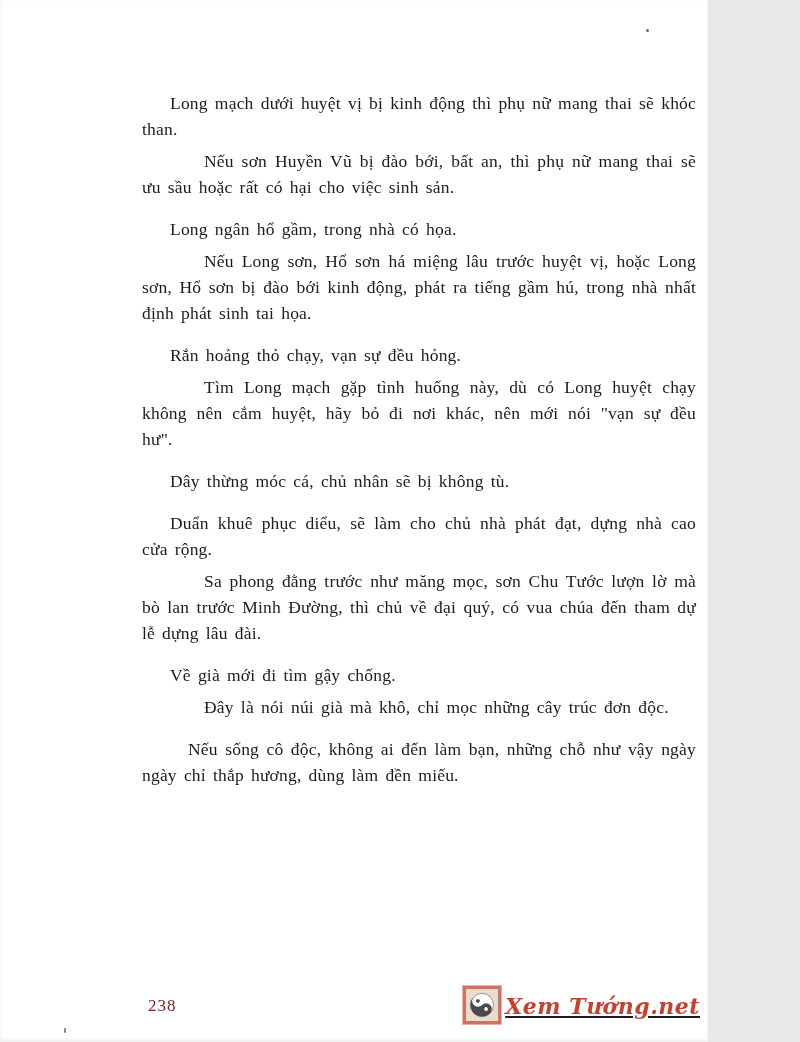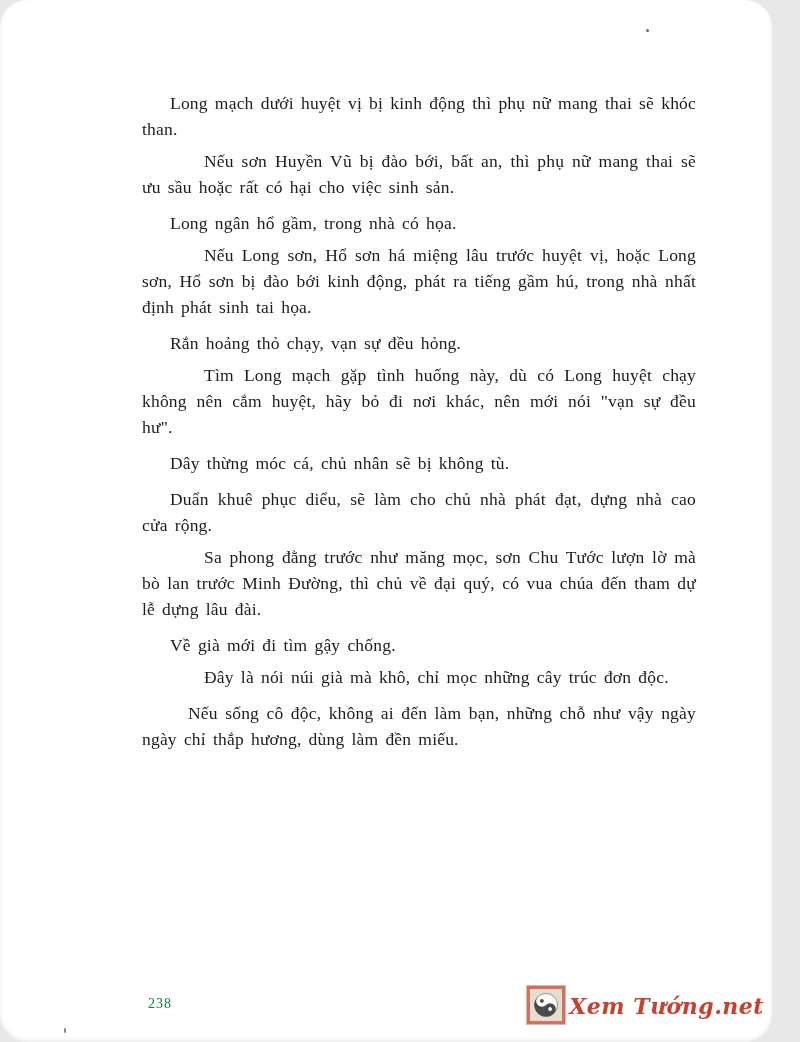--- a/index.html
+++ b/index.html
@@ -1,53 +1,53 @@
 <!DOCTYPE html>
 <html><head>
 <meta charset="utf-8">
 <style>
   html,body { margin:0; padding:0; background:#e8e8e8; }
   .page {
     position:relative;
-    width:772px; height:1042px;
+    width:708px; height:1042px;
     background:#ffffff;
     overflow:hidden;
     font-family:"Liberation Serif", serif;
     color:#1c1c1c;
     box-shadow:inset 0 -2px 4px rgba(0,0,0,0.08);
-    border-radius:27px;
   }
   .text-block {
     position:absolute;
     left:142px; top:90px;
     width:554px;
     font-size:17.5px;
     line-height:26px;
     text-align:justify;
     word-spacing:2.5px;
     letter-spacing:0.2px;
   }
   .para { margin:0; }
   .gap-s { margin-top:6px; }
-  .gap-l { margin-top:10px; }
+  .gap-l { margin-top:16px; }
   .stmt  { text-indent:28px; }
   .cmt   { text-indent:62px; }
   .indent-md { text-indent:46px; }
   .page-number {
     position:absolute;
     left:148px; top:996px;
-    font-size:14px;
+    font-size:17px;
     letter-spacing:1px;
-    color:#15803d;
+    color:#7f1d1d;
   }
   .watermark {
     position:absolute;
     right:8px; top:986px;
     display:flex; align-items:flex-start; gap:4px;
     cursor:pointer;
+    text-decoration:underline;
   }
   .logo-box {
     width:32px; height:32px;
     background:#e9dcca;
     border:3px solid #cd7265;
     box-shadow:0 0 0 1px #e6b3a3;
     display:flex; align-items:center; justify-content:center;
   }
   .wm-text {
     font-family:"DejaVu Serif", serif;

